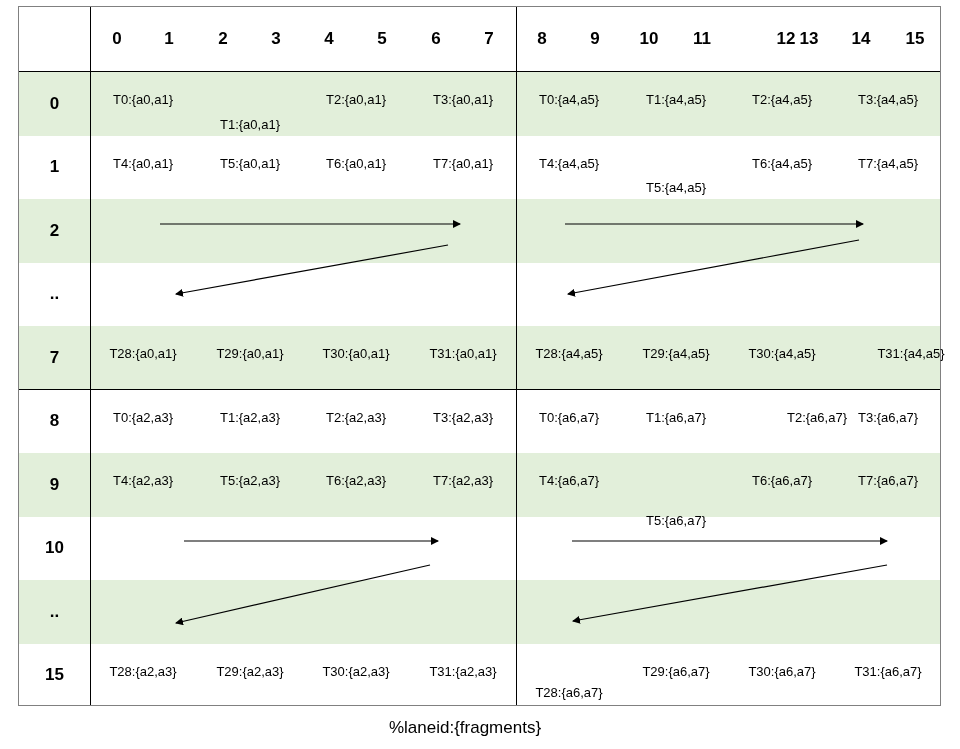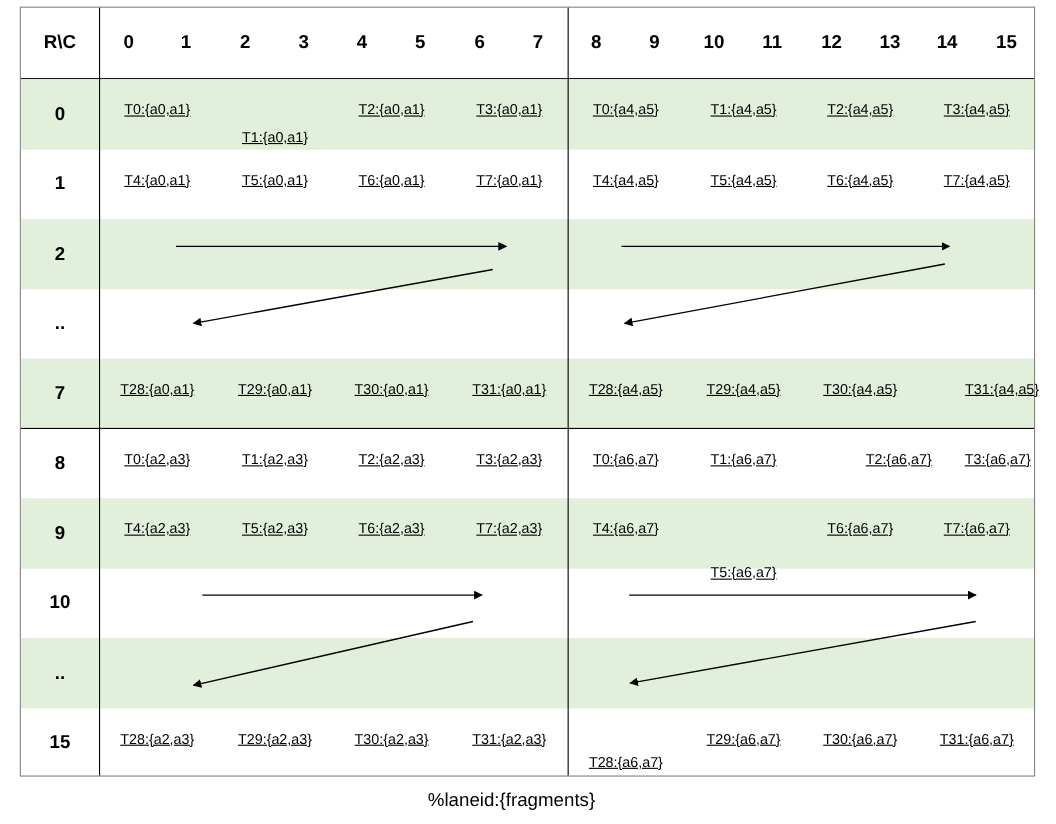--- a/index.html
+++ b/index.html
@@ -6,45 +6,44 @@
     body { width: 960px; height: 749px; position: relative; overflow: hidden;
            font-family: "Liberation Sans", sans-serif; color: #000; }
     .table-wrap { position: absolute; left: 18px; top: 6px; width: 923px; height: 700px;
                   border: 1px solid #808080; box-sizing: border-box; }
     .row { position: absolute; left: 0; width: 921px; display: flex; }
     .row.shade { background: #e2efda; }
     .row.header { top: 0; height: 65px; border-bottom: 1.5px solid #000; box-sizing: border-box; }
     .rowhead { width: 71px; display: flex; align-items: center; justify-content: center;
                font-weight: bold; font-size: 17px; }
     .colnum { position: absolute; font-weight: bold; font-size: 17px; transform: translateX(-50%); top: 22px; }
-    .cell { position: absolute; font-size: 13px; transform: translateX(-50%); white-space: nowrap; top: 20px; text-decoration: underline; }
+    .cell { position: absolute; font-size: 13px; transform: translateX(-50%); white-space: nowrap; top: 20px; }
     .vline { position: absolute; width: 1px; background: #000; }
     .hline { position: absolute; height: 1.5px; background: #000; left: 0; width: 921px; }
     .caption { position: absolute; left: 0; width: 930px; top: 718px; text-align: center; font-size: 17px; }
     svg.arrows { position: absolute; left: 0; top: 0; pointer-events: none; }
   </style>
 </head>
 <body>
 
 <div class="table-wrap" id="tbl">
   <div class="row header" style="top:0;">
-    <div class="rowhead">R\C</div>
   <div class="colnum" style="left: 98px;">0</div>
       <div class="colnum" style="left: 150px;">1</div>
       <div class="colnum" style="left: 204px;">2</div>
       <div class="colnum" style="left: 257px;">3</div>
       <div class="colnum" style="left: 310px;">4</div>
       <div class="colnum" style="left: 363px;">5</div>
       <div class="colnum" style="left: 417px;">6</div>
       <div class="colnum" style="left: 470px;">7</div>
       <div class="colnum" style="left: 523px;">8</div>
       <div class="colnum" style="left: 576px;">9</div>
       <div class="colnum" style="left: 630px;">10</div>
       <div class="colnum" style="left: 683px;">11</div>
-      <div class="colnum" style="left: 737px;">12</div>
+      <div class="colnum" style="left: 767px;">12</div>
       <div class="colnum" style="left: 790px;">13</div>
       <div class="colnum" style="left: 842px;">14</div>
       <div class="colnum" style="left: 896px;">15</div>
     </div>
 <div class="row shade" style="top: 65px; height: 63.5px;">
       <div class="rowhead">0</div>
       <div class="cell" style="left: 124px;">T0:{a0,a1}</div>
       <div class="cell" style="left: 231px; margin-top: 25px;">T1:{a0,a1}</div>
       <div class="cell" style="left: 337px;">T2:{a0,a1}</div>
       <div class="cell" style="left: 444px;">T3:{a0,a1}</div>
@@ -53,21 +52,21 @@
       <div class="cell" style="left: 763px;">T2:{a4,a5}</div>
       <div class="cell" style="left: 869px;">T3:{a4,a5}</div>
     </div>
     <div class="row" style="top: 128.5px; height: 63.5px;">
       <div class="rowhead">1</div>
       <div class="cell" style="left: 124px;">T4:{a0,a1}</div>
       <div class="cell" style="left: 231px;">T5:{a0,a1}</div>
       <div class="cell" style="left: 337px;">T6:{a0,a1}</div>
       <div class="cell" style="left: 444px;">T7:{a0,a1}</div>
       <div class="cell" style="left: 550px;">T4:{a4,a5}</div>
-      <div class="cell" style="left: 657px;">T5:{a4,a5}</div>
+      <div class="cell" style="left: 657px; margin-top: 24px;">T5:{a4,a5}</div>
       <div class="cell" style="left: 763px;">T6:{a4,a5}</div>
       <div class="cell" style="left: 869px;">T7:{a4,a5}</div>
     </div>
     <div class="row shade" style="top: 192px; height: 63.5px;">
       <div class="rowhead">2</div>
     </div>
     <div class="row" style="top: 255.5px; height: 63.5px;">
       <div class="rowhead">..</div>
     </div>
     <div class="row shade" style="top: 319px; height: 63.5px;">
@@ -83,21 +82,21 @@
     </div>
     <div class="row" style="top: 382.5px; height: 63.5px;">
       <div class="rowhead">8</div>
       <div class="cell" style="left: 124px;">T0:{a2,a3}</div>
       <div class="cell" style="left: 231px;">T1:{a2,a3}</div>
       <div class="cell" style="left: 337px;">T2:{a2,a3}</div>
       <div class="cell" style="left: 444px;">T3:{a2,a3}</div>
       <div class="cell" style="left: 550px;">T0:{a6,a7}</div>
       <div class="cell" style="left: 657px;">T1:{a6,a7}</div>
       <div class="cell" style="left: 798px;">T2:{a6,a7}</div>
-      <div class="cell" style="left: 888px;">T3:{a6,a7}</div>
+      <div class="cell" style="left: 869px;">T3:{a6,a7}</div>
     </div>
     <div class="row shade" style="top: 446px; height: 63.5px;">
       <div class="rowhead">9</div>
       <div class="cell" style="left: 124px;">T4:{a2,a3}</div>
       <div class="cell" style="left: 231px;">T5:{a2,a3}</div>
       <div class="cell" style="left: 337px;">T6:{a2,a3}</div>
       <div class="cell" style="left: 444px;">T7:{a2,a3}</div>
       <div class="cell" style="left: 550px;">T4:{a6,a7}</div>
       <div class="cell" style="left: 657px; margin-top: 40px;">T5:{a6,a7}</div>
       <div class="cell" style="left: 763px;">T6:{a6,a7}</div>

